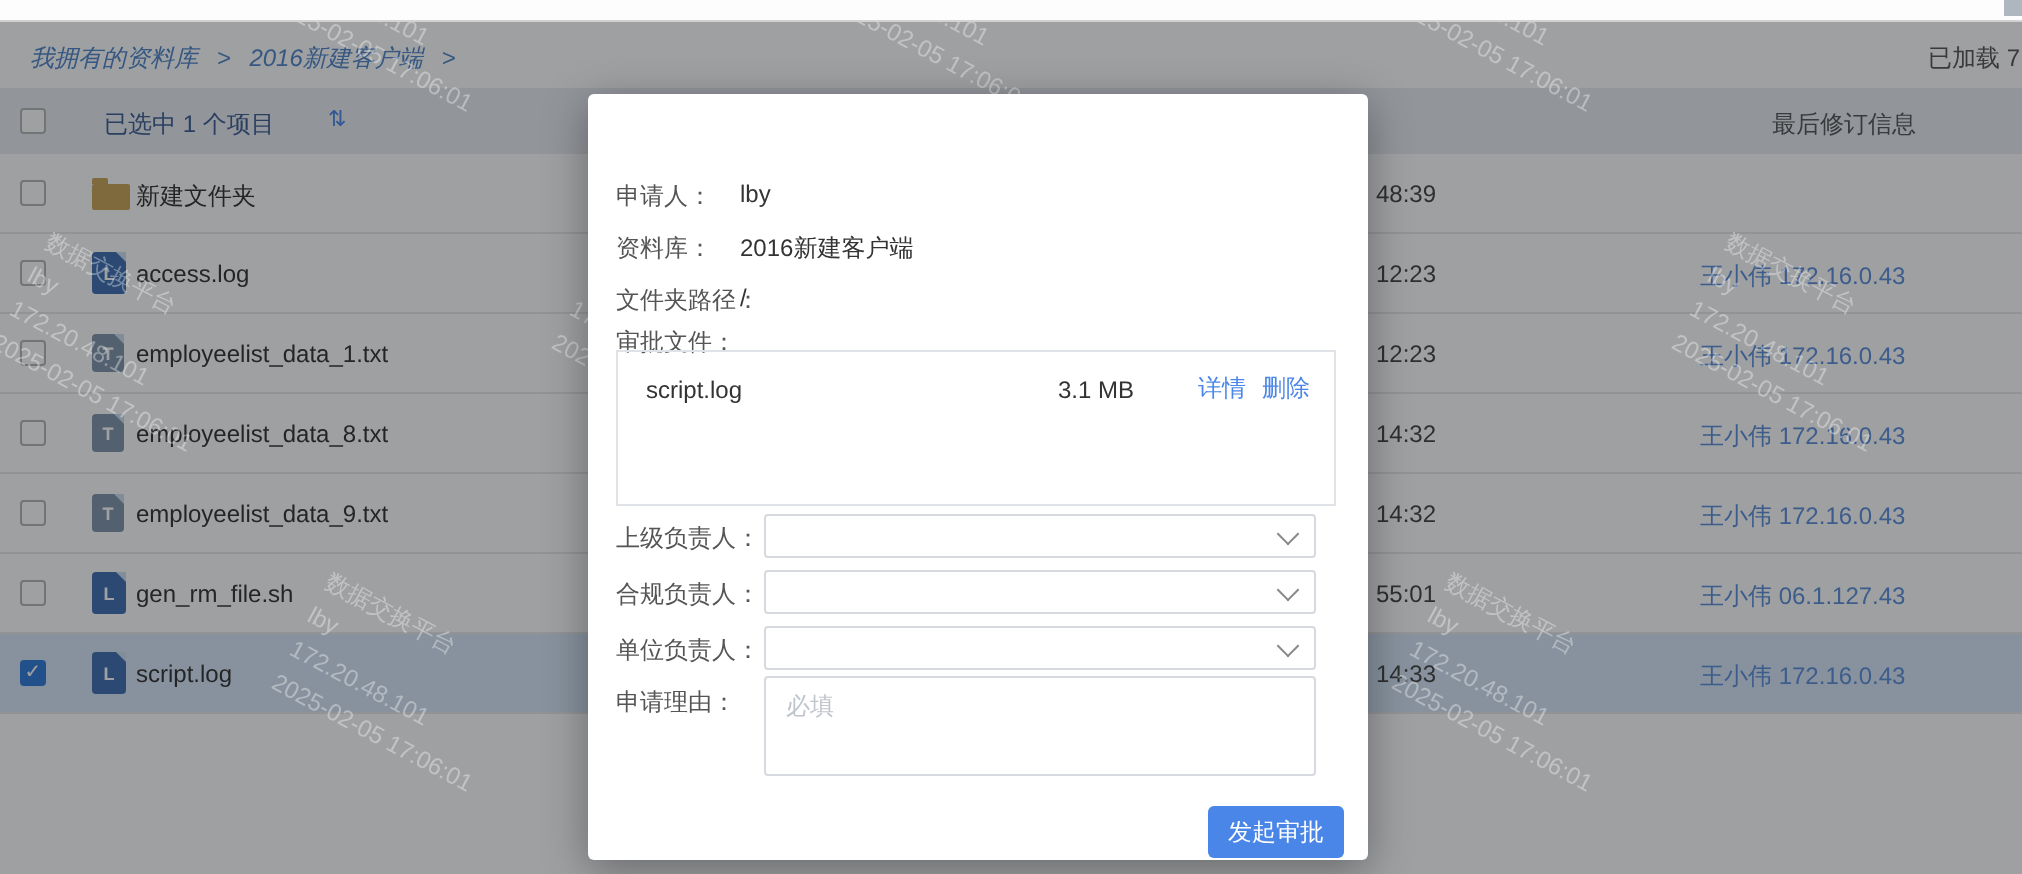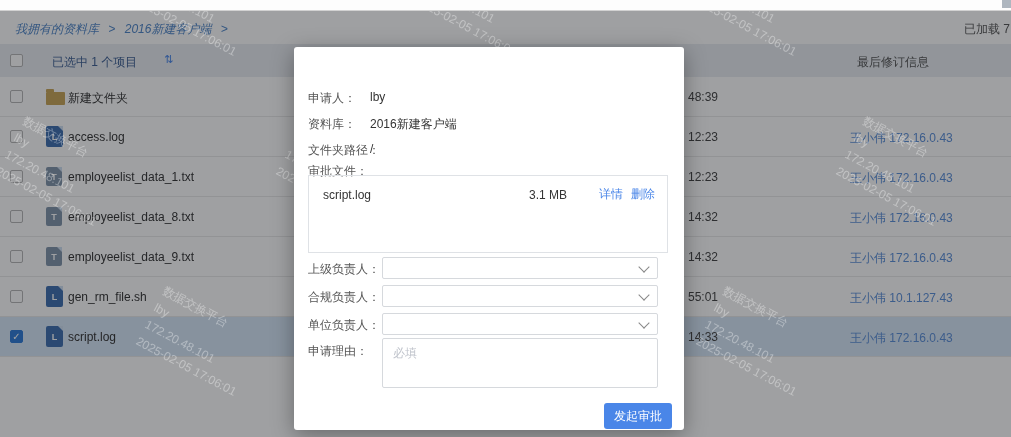--- a/index.html
+++ b/index.html
@@ -12,21 +12,21 @@
   
   .page{position:absolute;left:0;top:11px;right:0;bottom:0;background:#fff;z-index:0;}
   .crumbbar{position:absolute;top:0;left:0;right:0;height:33px;background:#fff;}
   .crumb{position:absolute;left:15px;top:10px;color:#4f86c9;white-space:nowrap;font-style:italic;}
   .crumb a{color:#4f86c9;text-decoration:none;}
   .crumb .sep{margin:0 6px;}
   .loaded{position:absolute;top:10px;left:964px;color:#555;white-space:nowrap;}
   .thead{position:absolute;top:33px;left:0;right:0;height:33px;background:#e9edf2;}
   .selinfo{position:absolute;left:52px;top:10px;color:#3e5f93;}
   .sorticon{position:absolute;left:164px;top:9px;color:#4a86e8;font-size:11px;}
-  .lastmod{position:absolute;left:857px;top:10px;color:#555;}
+  .lastmod{position:absolute;left:886px;top:10px;color:#555;}
   .rows{position:absolute;top:66px;left:0;right:0;}
   .frow{position:relative;height:39px;background:#fff;border-bottom:1px solid #e9e9e9;}
   .frow.selected{background:#d8e8f8;}
   .cb{position:absolute;left:10px;top:13px;width:13px;height:13px;border:1px solid #b6b6b6;
       border-radius:2px;background:#fff;box-sizing:border-box;}
   .thead .cb{top:10px;}
   .cb.on{background:#2e7bd8;border-color:#2e7bd8;color:#fff;font-size:10px;line-height:12px;
          text-align:center;font-weight:bold;}
   .ficon{position:absolute;left:46px;top:9px;width:17px;height:21px;border-radius:2px;
          color:#fff;font-size:9px;font-weight:bold;text-align:center;line-height:22px;}
@@ -135,21 +135,21 @@
         <span class="ficon txt">T</span>
         <span class="fname">employeelist_data_9.txt</span>
         <span class="ftime">14:32</span>
         <a class="fuser" href="#">王小伟 172.16.0.43</a>
       </div>
       <div class="frow">
         <span class="cb"></span>
         <span class="ficon log">L</span>
         <span class="fname">gen_rm_file.sh</span>
         <span class="ftime">55:01</span>
-        <a class="fuser" href="#">王小伟 10.1.127.43</a>
+        <a class="fuser" href="#">王小伟 06.1.127.43</a>
       </div>
       <div class="frow selected">
         <span class="cb on">✓</span>
         <span class="ficon log">L</span>
         <span class="fname">script.log</span>
         <span class="ftime">14:33</span>
         <a class="fuser" href="#">王小伟 172.16.0.43</a>
       </div>
     </div>
   </div>

